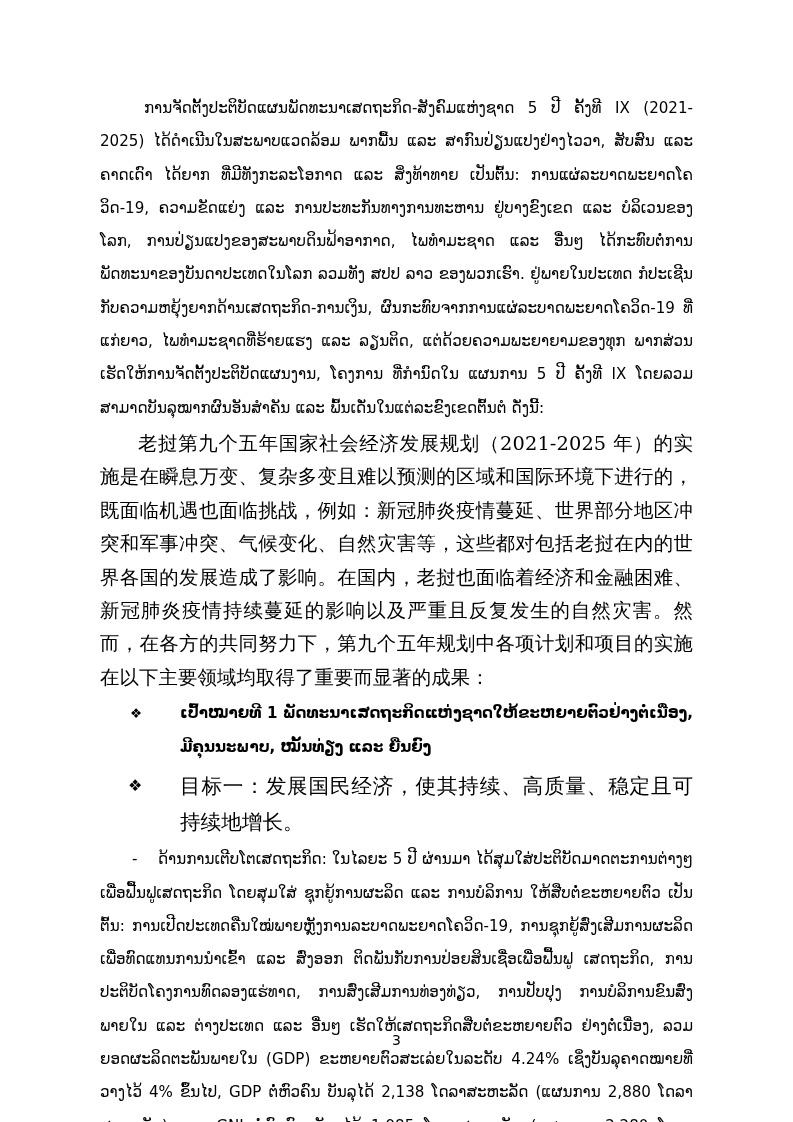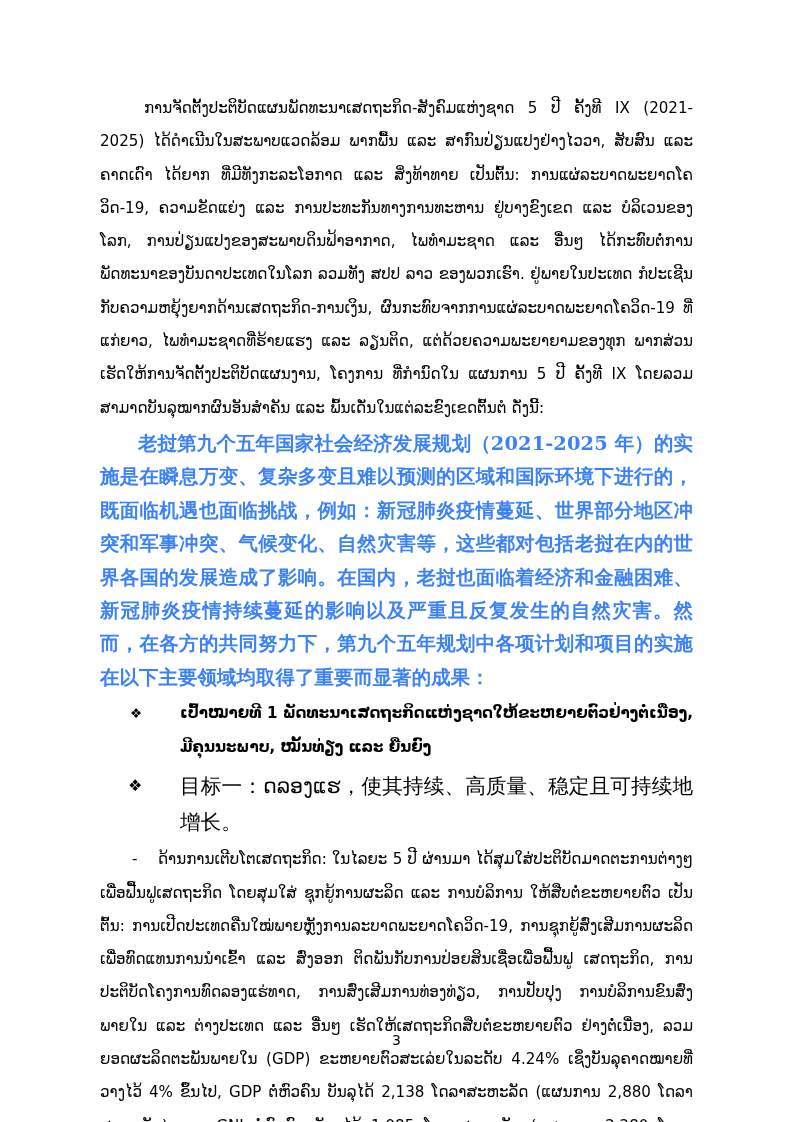--- a/index.html
+++ b/index.html
@@ -48,23 +48,22 @@
   
   .zh-para {
     font-family: "DejaVu Serif", "Liberation Serif", serif;
     font-size: 19.4px;
     line-height: 33.4px;
     text-align: justify;
     text-justify: inter-ideograph;
     text-indent: 38px;
     margin: 0;
     padding-top: 2px;
-    color: #3b82f6;
+    color: #000000;
     letter-spacing: 0.1px;
-    font-weight: bold;
   }
 
   
   .bullet-row {
     display: flex;
     align-items: flex-start;
     margin: 0;
   }
   .bullet-row.lao-bullet {
     padding-left: 30px;
@@ -161,21 +160,21 @@
 
     <p class="zh-para">老挝第九个五年国家社会经济发展规划（2021-2025 年）的实施是在瞬息万变、复杂多变且难以预测的区域和国际环境下进行的，既面临机遇也面临挑战，例如：新冠肺炎疫情蔓延、世界部分地区冲突和军事冲突、气候变化、自然灾害等，这些都对包括老挝在内的世界各国的发展造成了影响。在国内，老挝也面临着经济和金融困难、新冠肺炎疫情持续蔓延的影响以及严重且反复发生的自然灾害。然而，在各方的共同努力下，第九个五年规划中各项计划和项目的实施在以下主要领域均取得了重要而显著的成果：</p>
 
     <div class="bullet-row lao-bullet">
       <span class="bullet-glyph">❖</span>
       <span class="bullet-text lao">ເປົ້າໝາຍທີ 1 ພັດທະນາເສດຖະກິດແຫ່ງຊາດໃຫ້ຂະຫຍາຍຕົວຢ່າງຕໍ່ເນື່ອງ, ມີຄຸນນະພາບ, ໝັ້ນທ່ຽງ ແລະ ຍືນຍົງ</span>
     </div>
 
     <div class="bullet-row zh-bullet">
       <span class="bullet-glyph">❖</span>
-      <span class="bullet-text zh">目标一：ດລອງແຮ，使其持续、高质量、稳定且可持续地增长。</span>
+      <span class="bullet-text zh">目标一：发展国民经济，使其持续、高质量、稳定且可持续地增长。</span>
     </div>
 
     <div class="dash-row">
       <span class="dash-glyph">-</span>
       <div class="dash-body">
         <p class="dash-first">ດ້ານການເຕີບໂຕເສດຖະກິດ: ໃນໄລຍະ 5 ປີ ຜ່ານມາ ໄດ້ສຸມໃສ່ປະຕິບັດມາດຕະການຕ່າງໆ ເພື່ອຟື້ນຟູເສດຖະກິດ ໂດຍສຸມໃສ່ ຊຸກຍູ້ການຜະລິດ ແລະ ການບໍລິການ ໃຫ້ສືບຕໍ່ຂະຫຍາຍຕົວ ເປັນຕົ້ນ: ການເປີດປະເທດຄືນໃໝ່ພາຍຫຼັງການລະບາດພະຍາດໂຄວິດ-19, ການຊຸກຍູ້ສົ່ງເສີມການຜະລິດ ເພື່ອທົດແທນການນຳເຂົ້າ ແລະ ສົ່ງອອກ ຕິດພັນກັບການປ່ອຍສິນເຊື່ອເພື່ອຟື້ນຟູ ເສດຖະກິດ, ການປະຕິບັດໂຄງການທົດລອງແຮ່ທາດ, ການສົ່ງເສີມການທ່ອງທ່ຽວ, ການປັບປຸງ ການບໍລິການຂົນສົ່ງ ພາຍໃນ ແລະ ຕ່າງປະເທດ ແລະ ອື່ນໆ ເຮັດໃຫ້ເສດຖະກິດສືບຕໍ່ຂະຫຍາຍຕົວ ຢ່າງຕໍ່ເນື່ອງ, ລວມຍອດຜະລິດຕະພັນພາຍໃນ (GDP) ຂະຫຍາຍຕົວສະເລ່ຍໃນລະດັບ 4.24% ເຊິ່ງບັນລຸຄາດໝາຍທີ່ວາງໄວ້ 4% ຂຶ້ນໄປ, GDP ຕໍ່ຫົວຄົນ ບັນລຸໄດ້ 2,138 ໂດລາສະຫະລັດ (ແຜນການ 2,880 ໂດລາສະຫະລັດ) ແລະ GNI ຕໍ່ຫົວຄົນ ບັນລຸໄດ້ 1,985 ໂດລາສະຫະລັດ (ແຜນການ 2,280 ໂດລາສະຫະລັດ), ໃນນີ້: ຂະແໜງກະສິກຳ</p>
       </div>
     </div>
 
   </div>

